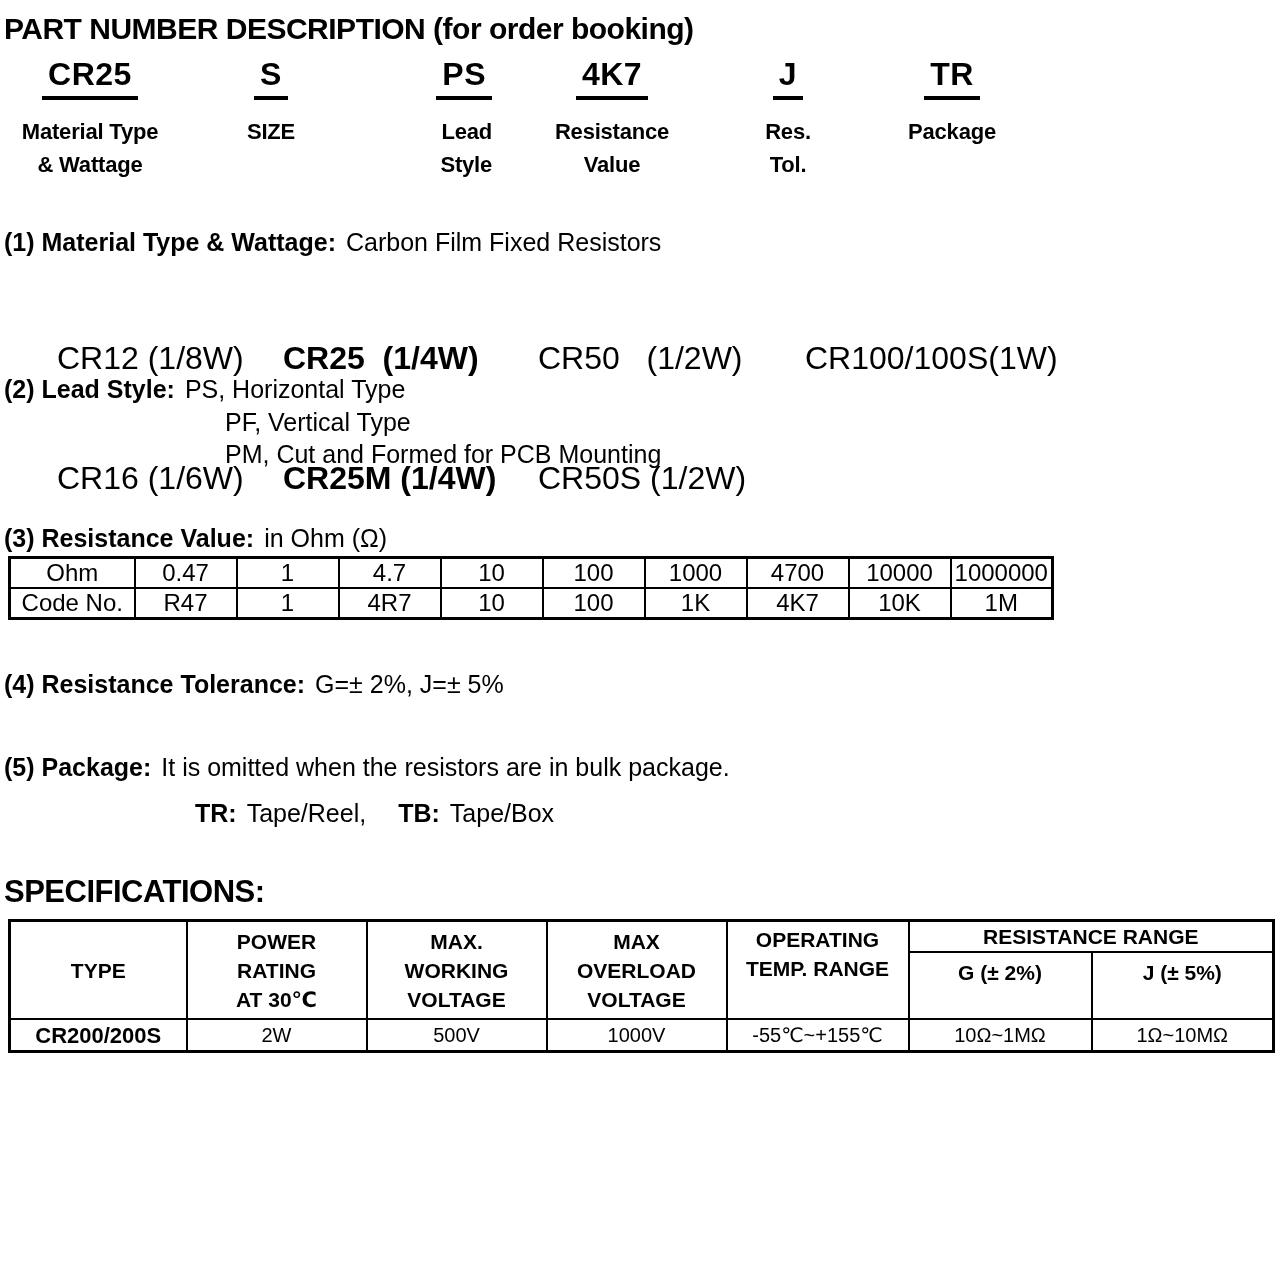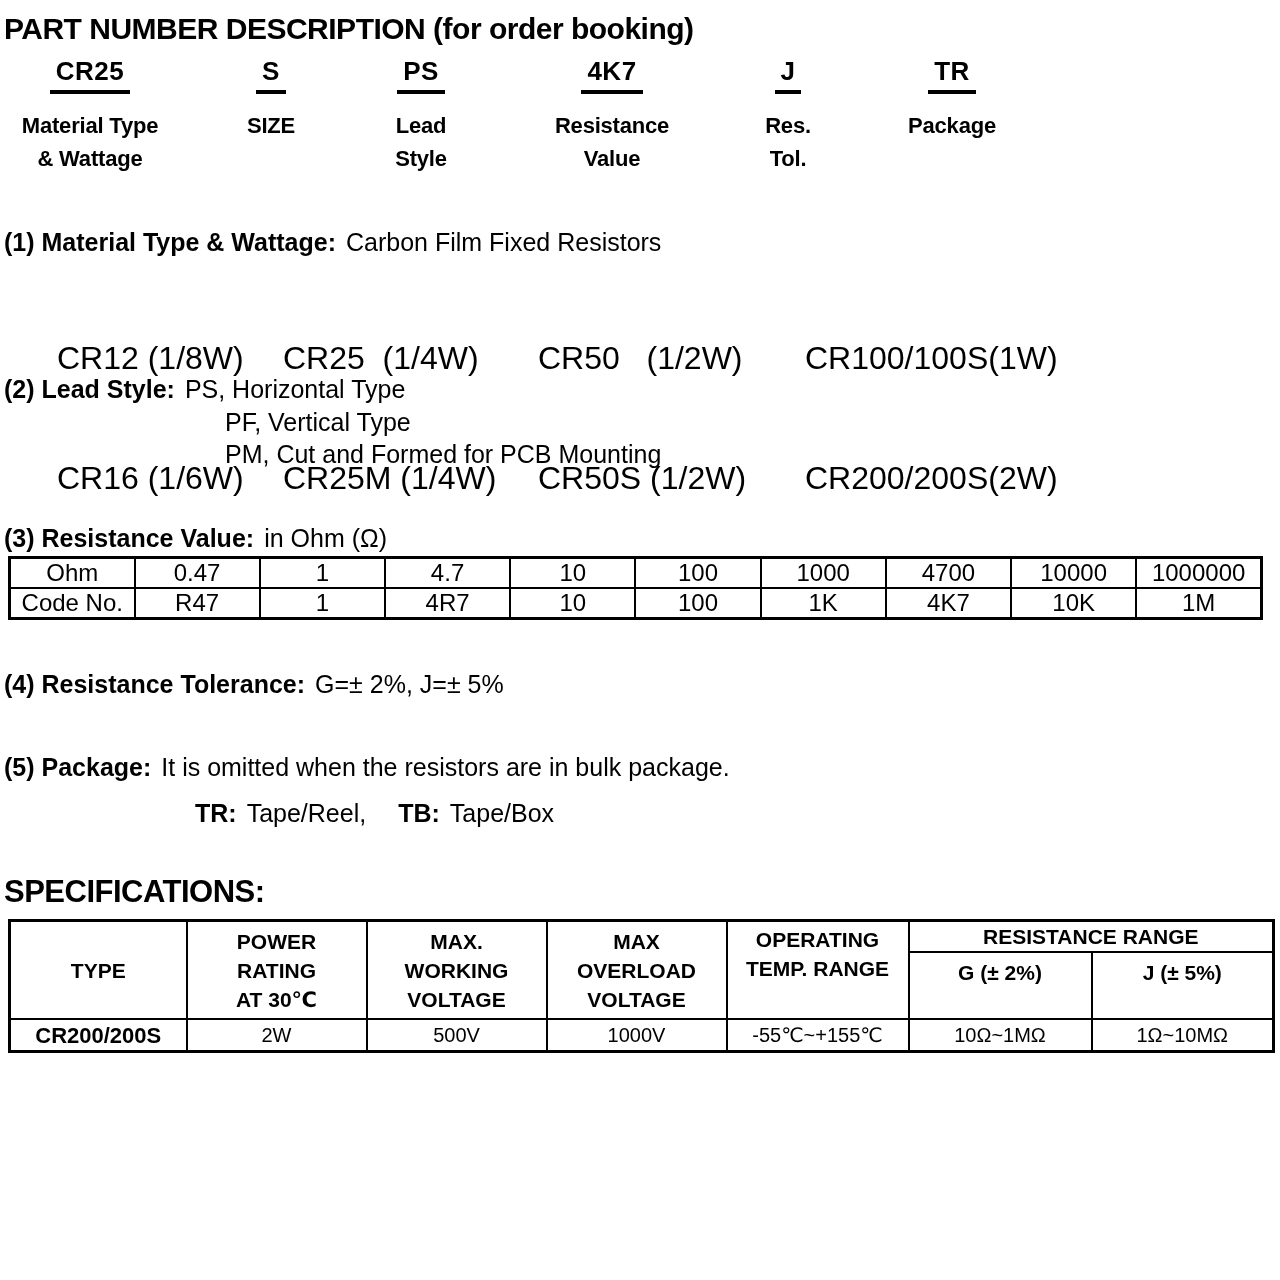--- a/index.html
+++ b/index.html
@@ -6,32 +6,32 @@
   .page{
     position:relative;width:1280px;height:1280px;background:#ffffff;
     font-family:"Liberation Sans","DejaVu Sans",sans-serif;color:#000;overflow:hidden;padding-left:26px;
   }
   .b{font-weight:bold;}
   .title{position:absolute;left:4px;top:12px;font-size:30px;font-weight:bold;letter-spacing:-0.5px;}
   .spec-title{position:absolute;left:4px;top:874px;font-size:31px;font-weight:bold;letter-spacing:-0.5px;}
 
   
   .seg{position:absolute;top:56px;text-align:center;}
-  .seg-code{display:inline-block;font-size:26px;font-weight:bold;border-bottom:4px solid #000;padding:0 6px 3px 6px;letter-spacing:0.5px;}
+  .seg-code{display:inline-block;font-size:32px;font-weight:bold;border-bottom:4px solid #000;padding:0 6px 3px 6px;letter-spacing:0.5px;}
   .seg-labels{margin-top:15px;font-size:22px;font-weight:bold;line-height:33px;letter-spacing:-0.2px;}
 
   
   .line{position:absolute;font-size:25px;white-space:nowrap;}
   .line .gap{margin-left:10px;}
 
   
   .s1col{position:absolute;font-size:32px;line-height:40px;white-space:pre;}
 
   
-  .rtable{position:absolute;left:8px;top:556px;width:1255px;border-collapse:collapse;table-layout:fixed;
+  .rtable{position:absolute;left:8px;top:556px;width:1046px;border-collapse:collapse;table-layout:fixed;
           font-size:24px;text-align:center;border:3px solid #000;}
   .rtable td{border:2px solid #000;height:28px;line-height:28px;padding:0;overflow:hidden;}
 
   
   .stable{position:absolute;left:8px;top:919px;width:1264px;border-collapse:collapse;table-layout:fixed;
           font-size:21px;font-weight:bold;text-align:center;border:3px solid #000;}
   .stable td{border:2px solid #000;padding:0;line-height:29px;vertical-align:middle;}
   .stable td.rr{height:27px;}
   .stable td.sub{height:60px;vertical-align:top;padding-top:5px;}
   .stable td.topalign{vertical-align:top;padding-top:3px;}
@@ -51,21 +51,21 @@
       <div>Material Type</div>
       <div>&amp; Wattage</div>
     </div>
   </div>
   <div class="seg" style="left:206px;width:130px;">
     <span class="seg-code">S</span>
     <div class="seg-labels">
       <div>SIZE</div>
     </div>
   </div>
-  <div class="seg" style="left:350px;width:142px;">
+  <div class="seg" style="left:350px;width:142px;text-align:right;">
     <span class="seg-code">PS</span>
     <div class="seg-labels">
       <div>Lead</div>
       <div>Style</div>
     </div>
   </div>
   <div class="seg" style="left:528px;width:168px;">
     <span class="seg-code">4K7</span>
     <div class="seg-labels">
       <div>Resistance</div>
@@ -86,31 +86,30 @@
     </div>
   </div>
 
   <div class="line" style="left:4px;top:228px;">
     <span class="b">(1) Material Type &amp; Wattage:</span><span class="gap">Carbon Film Fixed Resistors</span>
   </div>
   <div class="s1col" style="left:57px;top:258px;">
     <div>CR12 (1/8W)</div>
     <div>CR16 (1/6W)</div>
   </div>
-  <div class="s1col" style="left:283px;top:258px;">
+  <div class="s1col" style="left:283px;top:258px;font-weight:bold;">
     <div>CR25  (1/4W)</div>
     <div>CR25M (1/4W)</div>
   </div>
   <div class="s1col" style="left:538px;top:258px;">
     <div>CR50   (1/2W)</div>
     <div>CR50S (1/2W)</div>
   </div>
   <div class="s1col" style="left:805px;top:258px;">
     <div>CR100/100S(1W)</div>
-    <div>CR200/200S(2W)</div>
   </div>
 
   <div class="line" style="left:4px;top:375px;">
     <span class="b">(2) Lead Style:</span><span class="gap">PS, Horizontal Type</span>
   </div>
   <div class="line" style="left:225px;top:408px;">PF, Vertical Type</div>
   <div class="line" style="left:225px;top:440px;">PM, Cut and Formed for PCB Mounting</div>
 
   <div class="line" style="left:4px;top:524px;">
     <span class="b">(3) Resistance Value:</span><span class="gap">in Ohm (Ω)</span>

